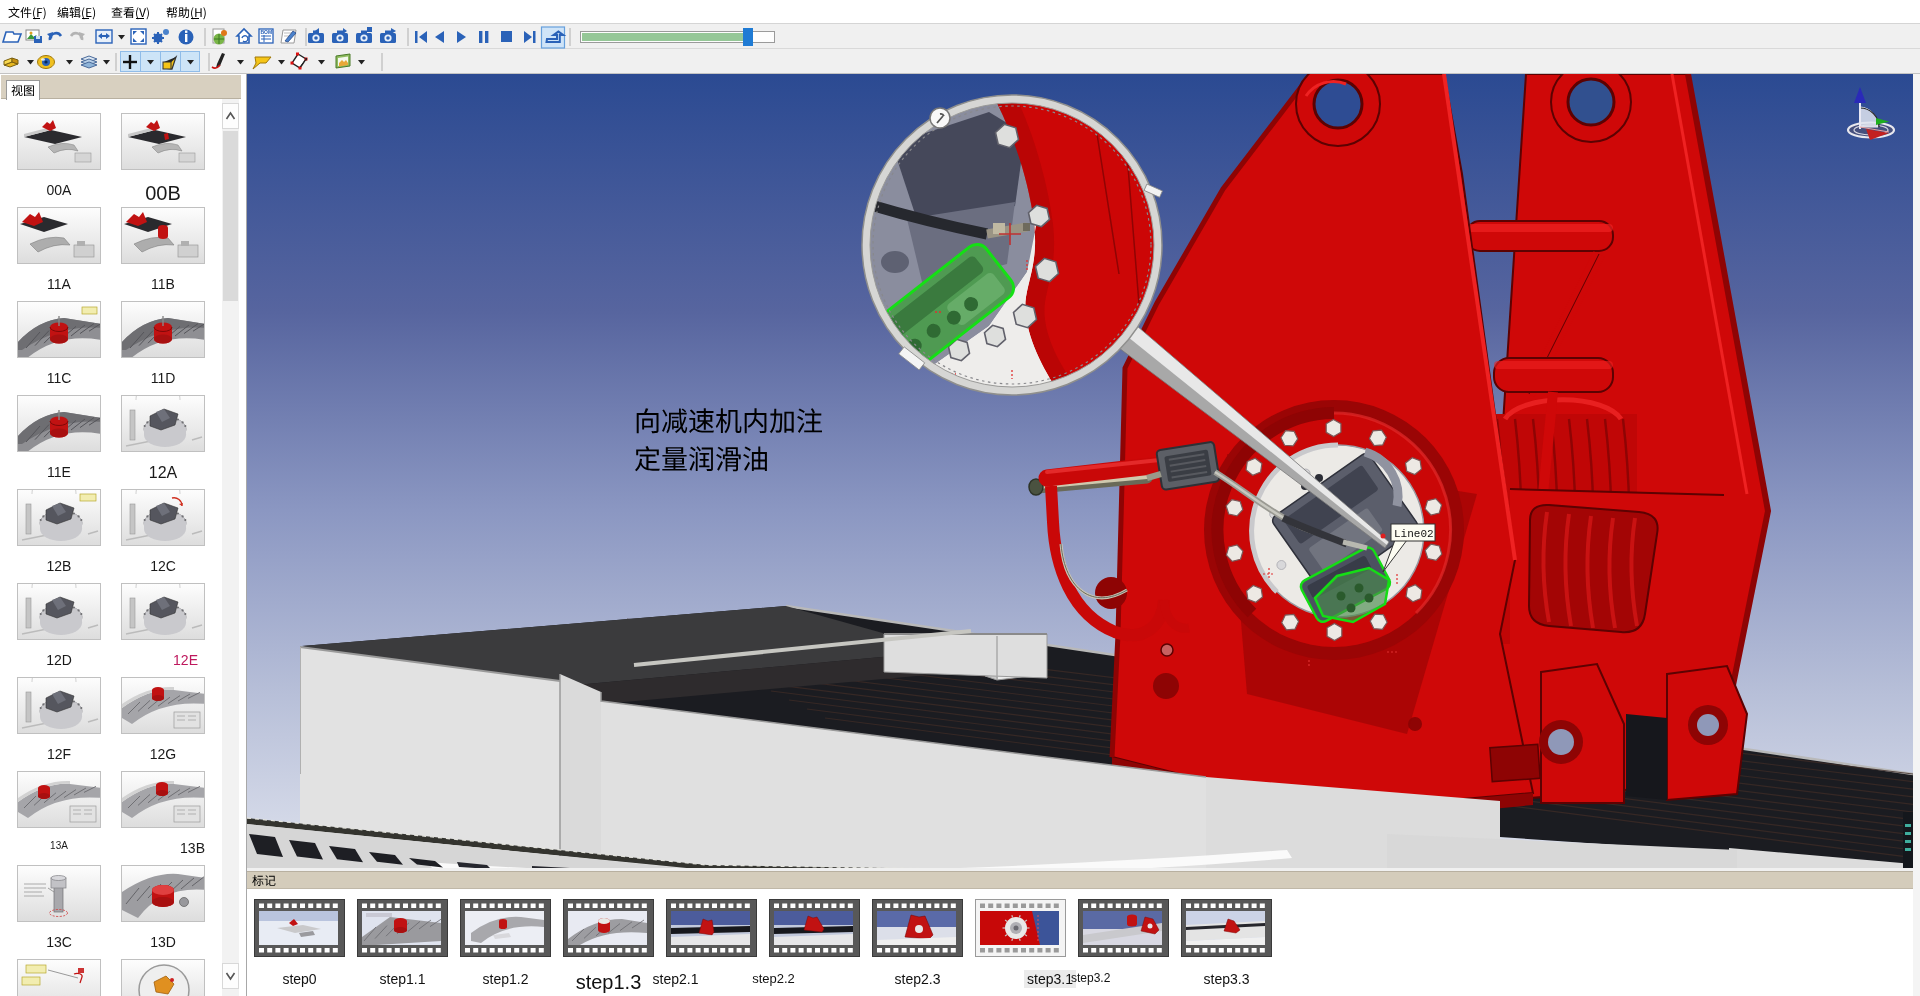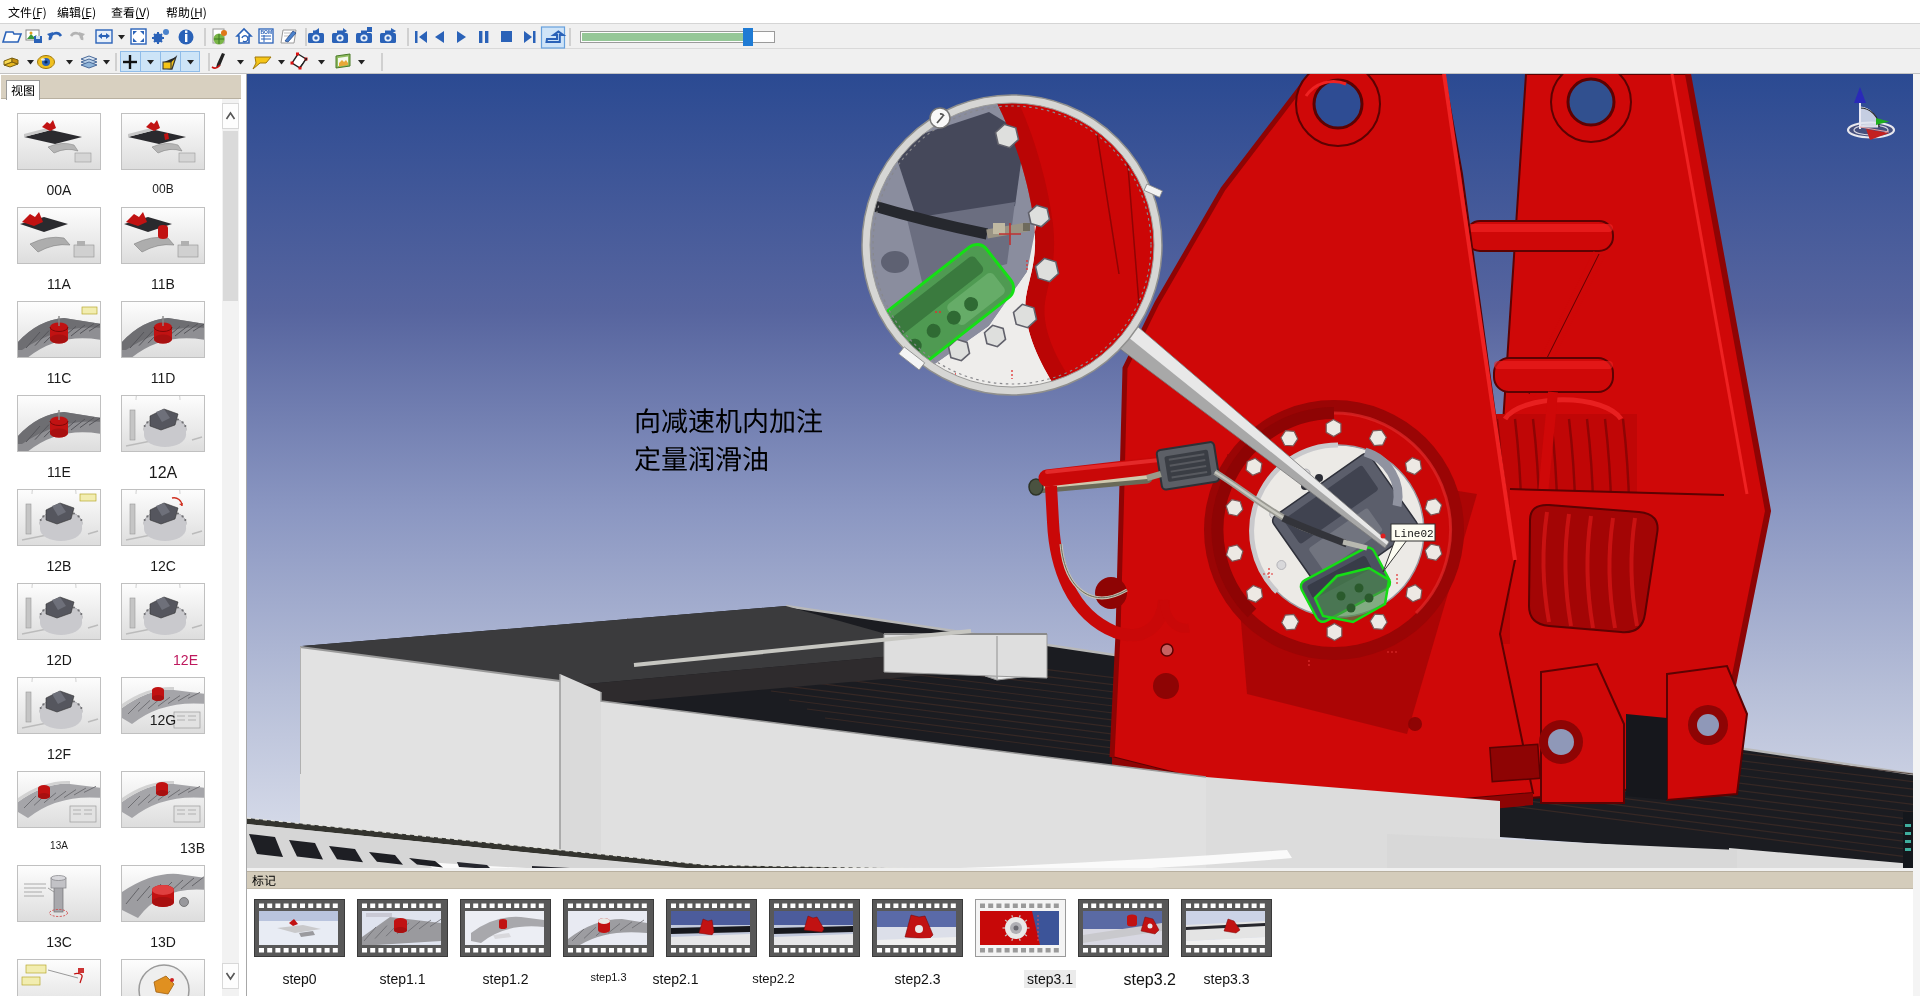--- a/index.html
+++ b/index.html
@@ -217,21 +217,21 @@
         </linearGradient>
       </defs>
       <rect width="84" height="57" fill="url(#tg)"></rect>
       <path d="M6 23 L33 16 L64 23 L37 30 Z" fill="#2a2a2e"></path>
       <path d="M6 23 L33 16 L33 13 L6 20 Z" fill="#c8c8c8"></path>
       <path d="M24 13 l5 -5 l3 2 l3 -4 l3 8 l-6 3 z" fill="#c11212"></path>
       <path d="M30 33 q14 -6 26 -2 l4 6 q-12 -4 -24 2 z" fill="#b5b5b5" stroke="#888" stroke-width="0.6"></path>
       <rect x="57" y="39" width="16" height="9" fill="#d5d5d5" stroke="#999" stroke-width="0.6"></rect>
       <path d="M42 20 l4 -1 l1 6 l-4 1 z" fill="#c11212"></path>
     </svg></div>
-<div class="abs" style="left:121px;top:182px;width:84px;text-align:center;font-size:12px;color:#1a1a1a">00B</div>
+<div class="abs" style="left:121px;top:182px;width:84px;text-align:center;font-size:20px;color:#1a1a1a">00B</div>
 <div class="abs" style="left:17px;top:207px;width:84px;height:57px;border:1px solid #c0c0c0;overflow:hidden"><svg width="84" height="57" viewBox="0 0 84 57">
       <defs>
         <linearGradient id="tg" x1="0" y1="0" x2="0" y2="1">
           <stop offset="0" stop-color="#fdfdfd"></stop>
           <stop offset="1" stop-color="#dcdcdc"></stop>
         </linearGradient>
       </defs>
       <rect width="84" height="57" fill="url(#tg)"></rect>
       <path d="M2 16 L26 9 L50 16 L26 24 Z" fill="#2a2a2e"></path>
       <path d="M4 14 l8 -8 l5 3 l4 -5 l4 10 l-9 4 z" fill="#c11212"></path>
@@ -509,21 +509,21 @@
       <line x1="26" y1="30.8" x2="38" y2="20.8" stroke="#6a6a6e" stroke-width="0.9"></line>
       <line x1="36" y1="28.2" x2="48" y2="19.2" stroke="#6a6a6e" stroke-width="0.9"></line>
       <line x1="46" y1="25.6" x2="58" y2="17.6" stroke="#6a6a6e" stroke-width="0.9"></line>
       <line x1="56" y1="23.0" x2="68" y2="16.0" stroke="#6a6a6e" stroke-width="0.9"></line>
       <line x1="66" y1="20.4" x2="78" y2="14.399999999999999" stroke="#6a6a6e" stroke-width="0.9"></line>
       <path d="M30 12 a6 3 0 0 1 12 0 l0 8 a6 3 0 0 1 -12 0 z" fill="#c11212"></path>
       <ellipse cx="36" cy="20" rx="6" ry="3" fill="#a81010"></ellipse>
       <rect x="52" y="34" width="26" height="16" fill="#e2e2e2" stroke="#9a9a9a" stroke-width="0.7"></rect>
       <path d="M55 38 h8 M55 42 h8 M66 38 h8 M66 42 h8" stroke="#b0b0b0" stroke-width="1"></path>
     </svg></div>
-<div class="abs" style="left:121px;top:712px;width:84px;text-align:center;font-size:14px;color:#1a1a1a">12G</div>
+<div class="abs" style="left:121px;top:746px;width:84px;text-align:center;font-size:14px;color:#1a1a1a">12G</div>
 <div class="abs" style="left:17px;top:771px;width:84px;height:57px;border:1px solid #c0c0c0;overflow:hidden"><svg width="84" height="57" viewBox="0 0 84 57">
       <defs>
         <linearGradient id="tg" x1="0" y1="0" x2="0" y2="1">
           <stop offset="0" stop-color="#fdfdfd"></stop>
           <stop offset="1" stop-color="#dcdcdc"></stop>
         </linearGradient>
       </defs>
       <rect width="84" height="57" fill="url(#tg)"></rect>
       <path d="M0 30 Q28 10 52 12 L84 16 L84 26 Q40 22 10 46 L0 40 Z" fill="#a5a5a9"></path>
       <path d="M0 30 Q28 10 52 12 L52 9 Q26 8 0 26 Z" fill="#d2d2d2"></path>
@@ -1019,21 +1019,21 @@
         <path d="M0 28 Q26 8 54 8 L79 12 L79 22 Q38 18 12 34 L0 34 Z" fill="#9d9da1"></path>
         <line x1="4" y1="30.0" x2="16" y2="18.0" stroke="#6a6a6e" stroke-width="0.8"></line>
         <line x1="16" y1="27.4" x2="28" y2="16.2" stroke="#6a6a6e" stroke-width="0.8"></line>
         <line x1="28" y1="24.8" x2="40" y2="14.4" stroke="#6a6a6e" stroke-width="0.8"></line>
         <line x1="40" y1="22.2" x2="52" y2="12.6" stroke="#6a6a6e" stroke-width="0.8"></line>
         <line x1="52" y1="19.6" x2="64" y2="10.8" stroke="#6a6a6e" stroke-width="0.8"></line>
         <line x1="64" y1="17.0" x2="76" y2="9.0" stroke="#6a6a6e" stroke-width="0.8"></line>
         <path d="M30 10 a6 3 0 0 1 12 0 l0 9 a6 3 0 0 1 -12 0 z" fill="#c11212"></path>
         <ellipse cx="36" cy="10" rx="6" ry="3" fill="#e8e8e6"></ellipse>
       </svg></div></div>
-<div class="abs" style="left:553px;top:971px;width:111px;text-align:center;font-size:11px;color:#111"><span style="padding:1px 3px">step1.3</span></div>
+<div class="abs" style="left:553px;top:971px;width:111px;text-align:center;font-size:20px;color:#111"><span style="padding:1px 3px">step1.3</span></div>
 <div class="abs" style="left:666px;top:899px;width:91px;height:58px;background:#585858;border:1px solid #3a3a3a"><svg width="89" height="56" viewBox="0 0 89 56">
       <g transform="translate(0,3.5)">
         <rect x="4.0" y="0" width="5" height="4.5" fill="#ffffff"></rect>
         <rect x="12.2" y="0" width="5" height="4.5" fill="#ffffff"></rect>
         <rect x="20.4" y="0" width="5" height="4.5" fill="#ffffff"></rect>
         <rect x="28.599999999999998" y="0" width="5" height="4.5" fill="#ffffff"></rect>
         <rect x="36.8" y="0" width="5" height="4.5" fill="#ffffff"></rect>
         <rect x="45.0" y="0" width="5" height="4.5" fill="#ffffff"></rect>
         <rect x="53.199999999999996" y="0" width="5" height="4.5" fill="#ffffff"></rect>
         <rect x="61.39999999999999" y="0" width="5" height="4.5" fill="#ffffff"></rect>
@@ -1198,21 +1198,21 @@
         <rect x="77.8" y="0" width="5" height="4.5" fill="#ffffff"></rect>
       </g>
     </svg><div class="abs" style="left:4px;top:11px;width:79px;height:34px;overflow:hidden"><svg width="79" height="34" viewBox="0 0 79 34">
         <rect width="79" height="34" fill="#5a6aa4"></rect>
         <rect y="18" width="79" height="16" fill="#d8d8e2"></rect>
         <path d="M0 24 L79 12 L79 20 L0 32 Z" fill="#c9c9cd"></path>
         <path d="M44 6 a5 2.5 0 0 1 10 0 l0 7 a5 2.5 0 0 1 -10 0 z" fill="#c11212"></path>
         <path d="M58 20 L62 6 L70 8 L76 19 L72 23 Z" fill="#c11212" stroke="#7e0808" stroke-width="0.5"></path>
         <circle cx="67" cy="15" r="2.5" fill="#e8e8e8"></circle>
       </svg></div></div>
-<div class="abs" style="left:1068px;top:971px;width:111px;text-align:right;font-size:16px;color:#111"><span style="padding:1px 3px">step3.2</span></div>
+<div class="abs" style="left:1068px;top:971px;width:111px;text-align:left;font-size:12px;color:#111"><span style="padding:1px 3px">step3.2</span></div>
 <div class="abs" style="left:1181px;top:899px;width:91px;height:58px;background:#585858;border:1px solid #3a3a3a"><svg width="89" height="56" viewBox="0 0 89 56">
       <g transform="translate(0,3.5)">
         <rect x="4.0" y="0" width="5" height="4.5" fill="#ffffff"></rect>
         <rect x="12.2" y="0" width="5" height="4.5" fill="#ffffff"></rect>
         <rect x="20.4" y="0" width="5" height="4.5" fill="#ffffff"></rect>
         <rect x="28.599999999999998" y="0" width="5" height="4.5" fill="#ffffff"></rect>
         <rect x="36.8" y="0" width="5" height="4.5" fill="#ffffff"></rect>
         <rect x="45.0" y="0" width="5" height="4.5" fill="#ffffff"></rect>
         <rect x="53.199999999999996" y="0" width="5" height="4.5" fill="#ffffff"></rect>
         <rect x="61.39999999999999" y="0" width="5" height="4.5" fill="#ffffff"></rect>

